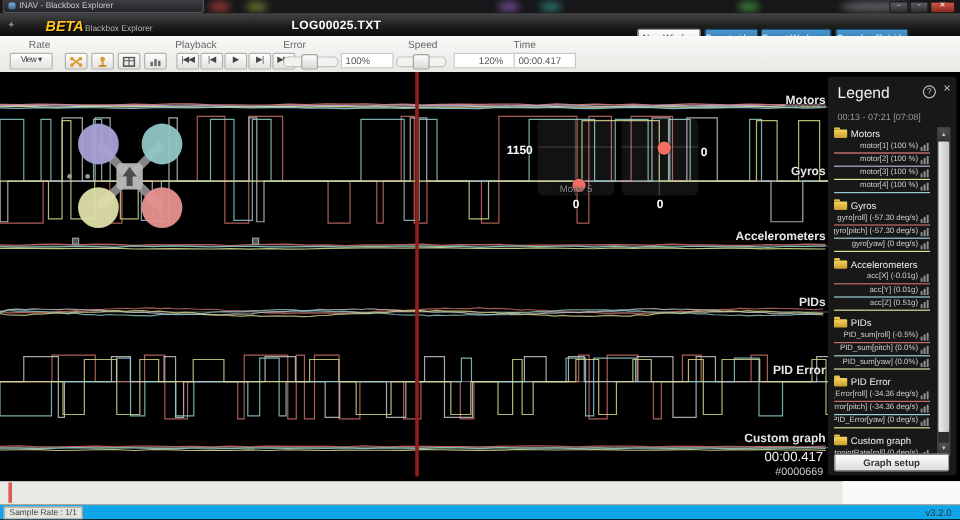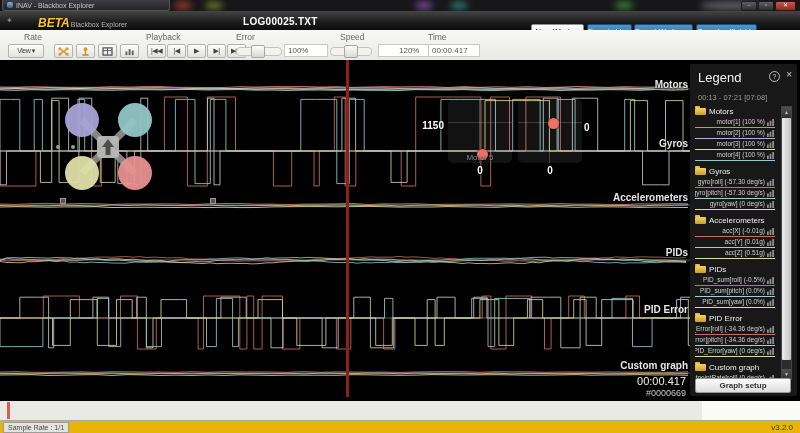--- a/index.html
+++ b/index.html
@@ -83,21 +83,21 @@
   .sb-btn{position:absolute;left:0;width:9px;height:10px;background:linear-gradient(#505050,#343434);color:#c2c2c2;
           font-size:5px;line-height:10px;text-align:center;}
   .sb-thumb{position:absolute;left:0;top:11px;width:9px;height:242px;background:linear-gradient(90deg,#ececec,#c4c4c4);border-radius:1px;}
   .graph-setup{position:absolute;left:5px;right:6px;bottom:3px;height:13px;background:linear-gradient(#fdfdfd,#dcdcdc);
                border:1px solid #979797;border-radius:2px;font-size:8px;color:#333;text-align:center;line-height:13px;font-weight:bold;}
 
   
   .seekbar{position:absolute;left:0;top:401px;right:0;height:19px;background:#e9e9e5;}
   .seek-right{position:absolute;left:702px;top:0;bottom:0;right:0;background:#fafaf8;}
   .seek-marker{position:absolute;left:7px;top:1px;width:3px;height:17px;background:#e05a50;}
-  .statusbar{position:absolute;left:0;top:420px;right:0;height:13px;background:#eab308;border-top:1px solid #a8a8a3;}
+  .statusbar{position:absolute;left:0;top:420px;right:0;height:13px;background:#0ea5e9;border-top:1px solid #a8a8a3;}
   .sample-rate{position:absolute;left:3px;top:1px;height:9px;background:#e4e4df;border:1px solid #9d9d98;
                font-size:7px;color:#444;line-height:9px;padding:0 4px;}
   .version{position:absolute;right:7px;top:2px;font-size:8px;color:#333;}
 </style>
 </head>
 <body>
 
 <div id="app">
 
   <div class="os-bar">

